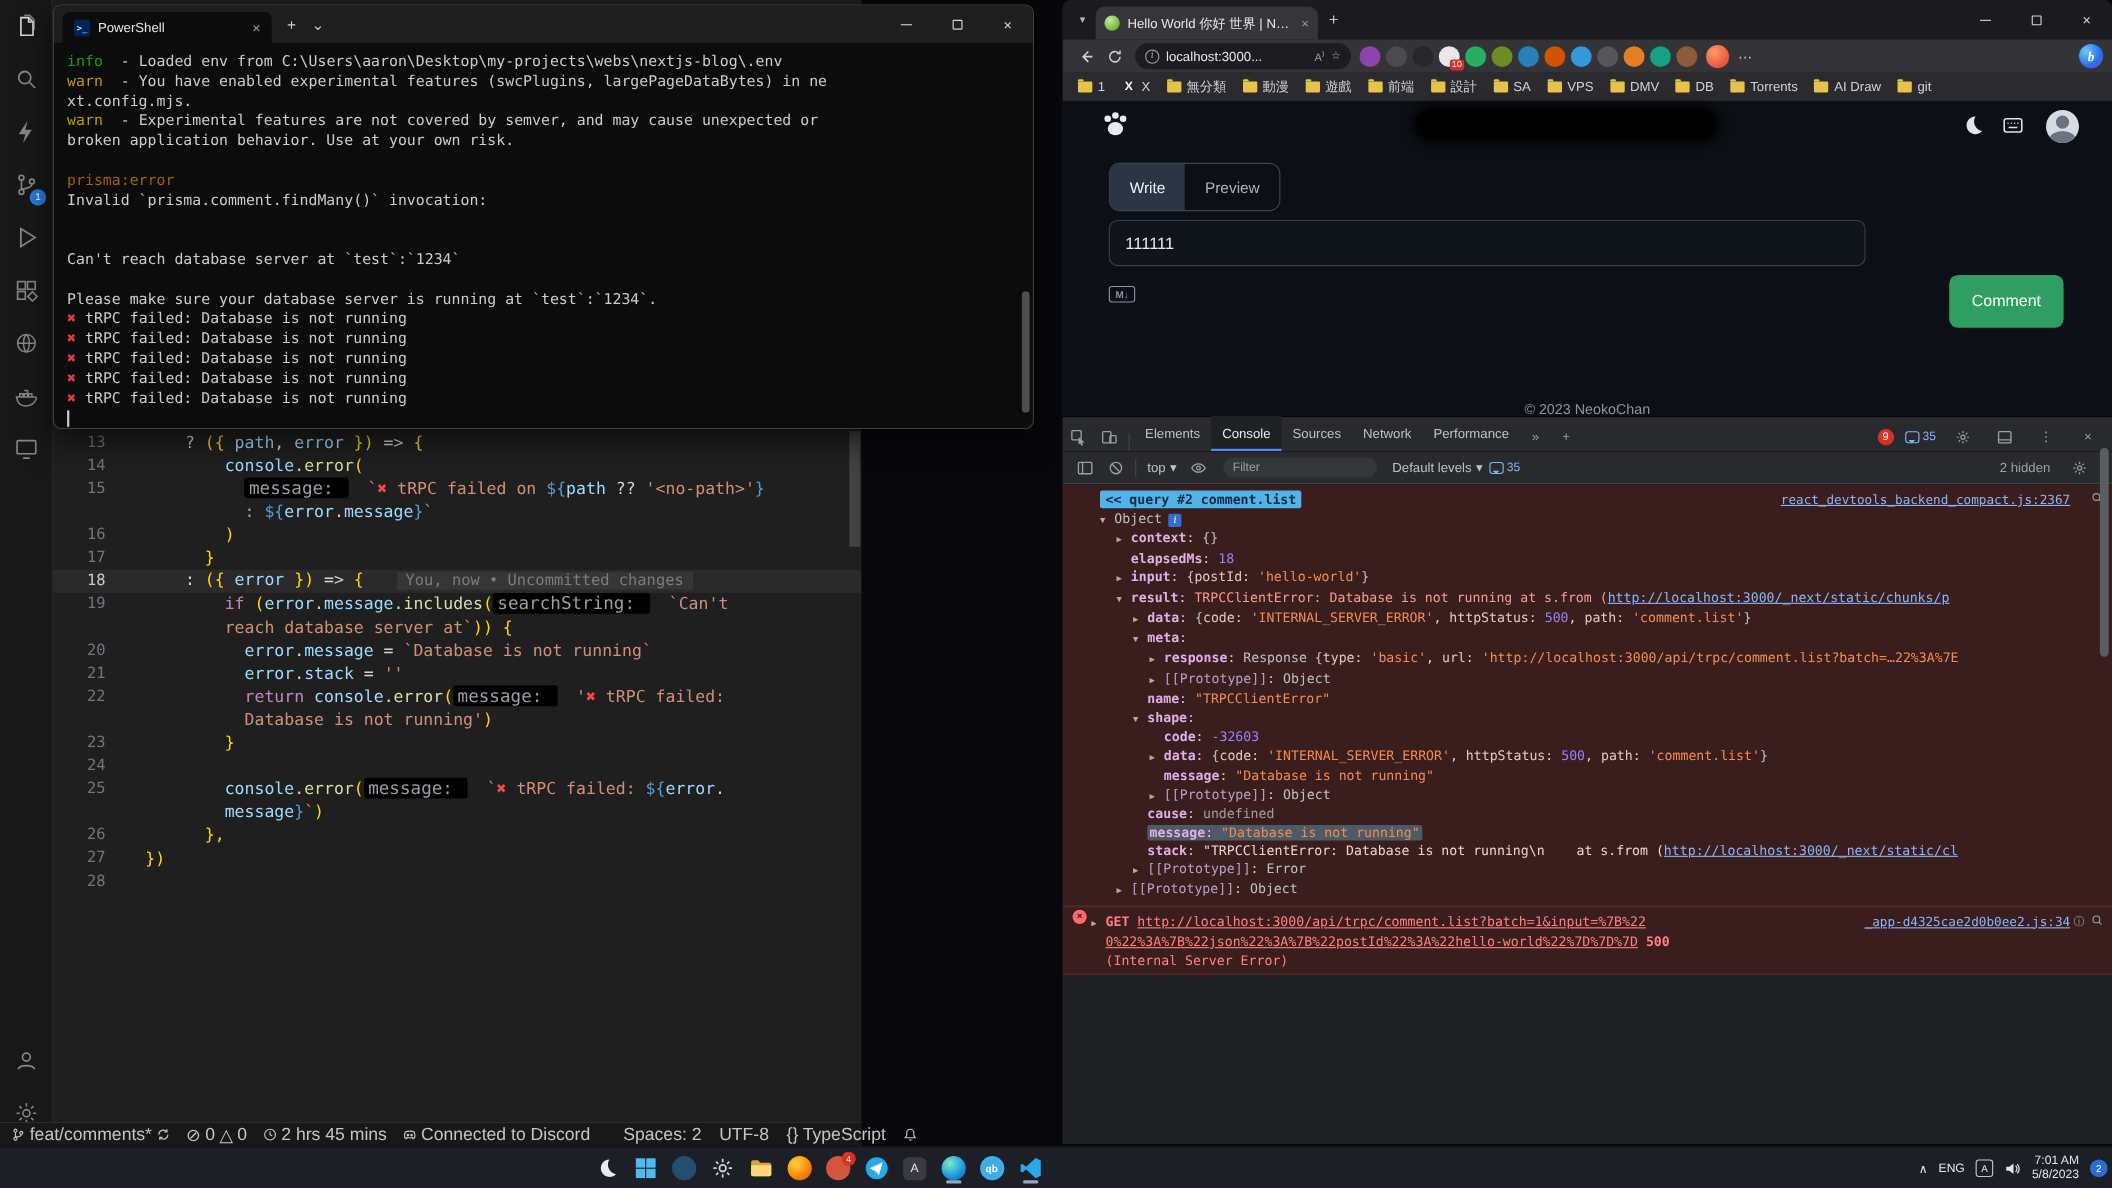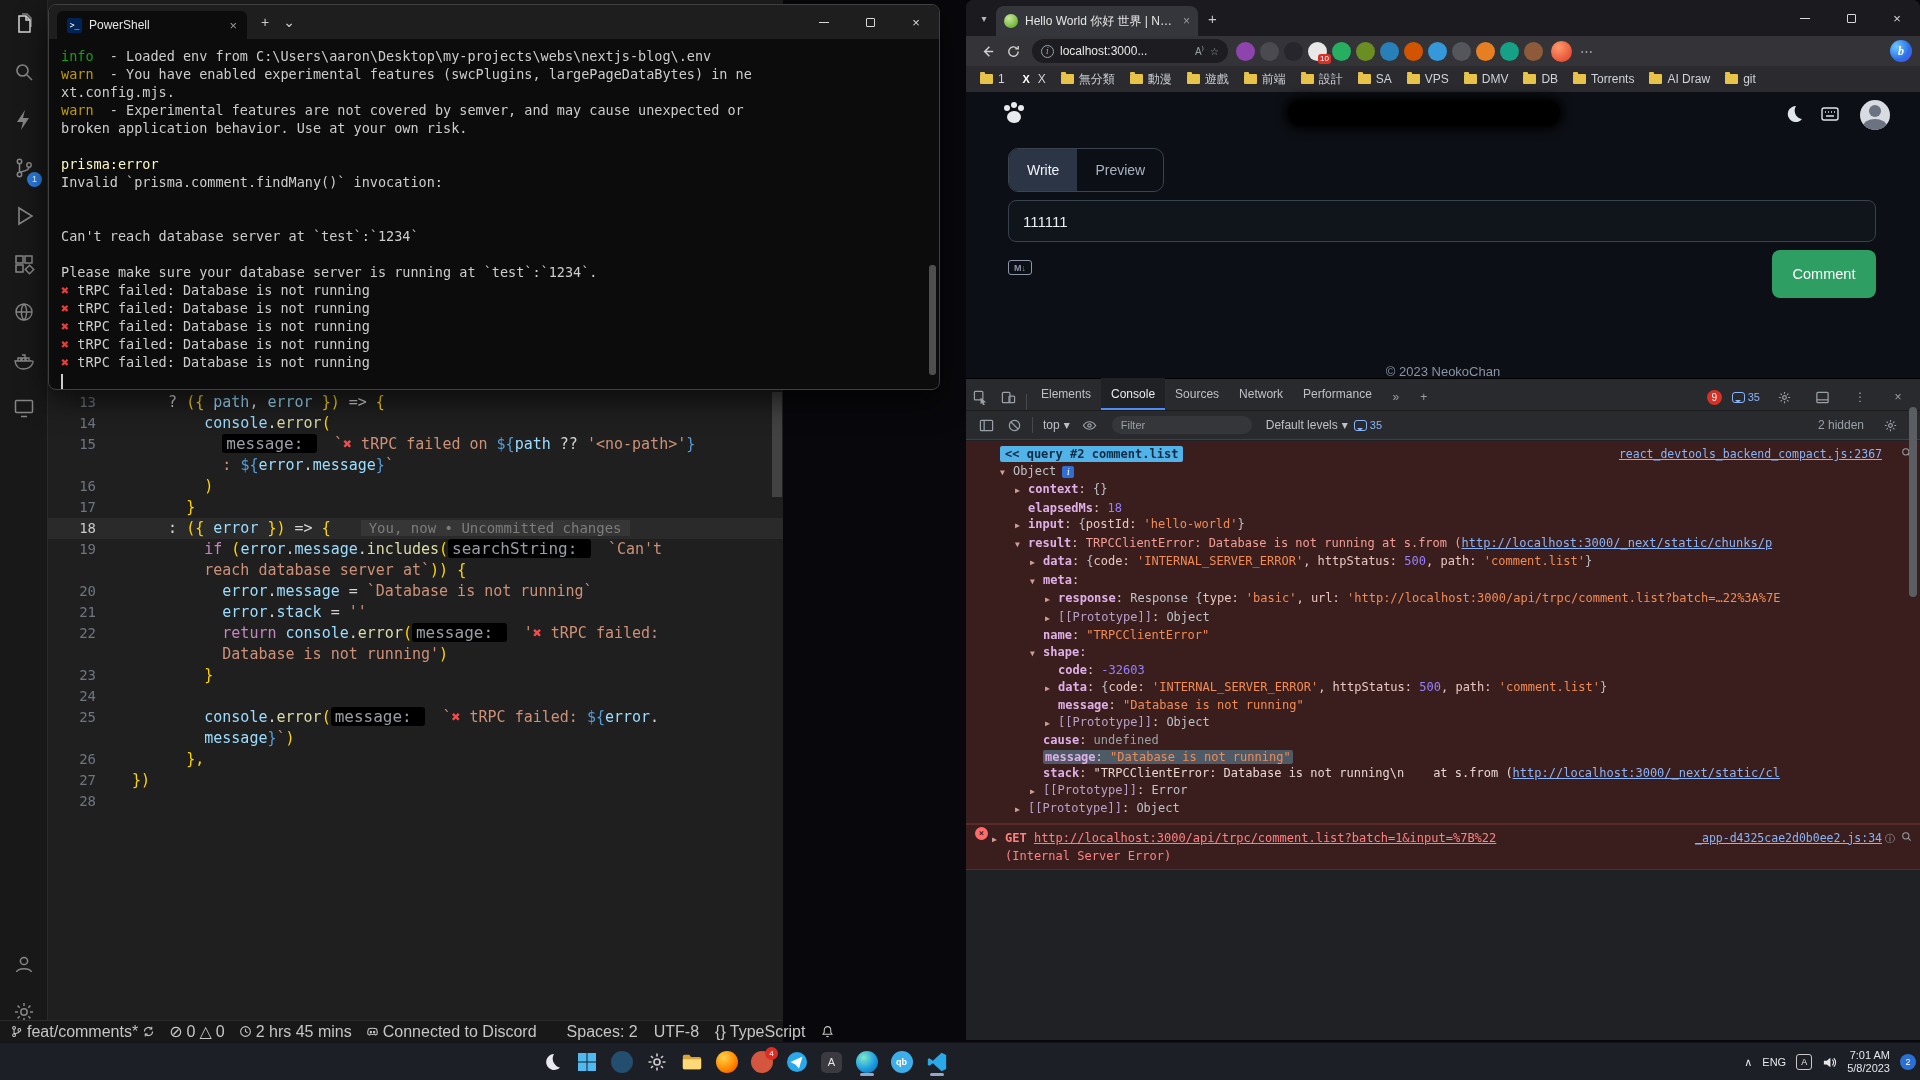--- a/index.html
+++ b/index.html
@@ -44,21 +44,21 @@
   .termtab { display:flex; align-items:center; gap:7px; background:#0c0c0c; height:28px; margin:6px 0 0 8px; border-radius:6px 6px 0 0; padding:0 10px; min-width:190px; color:#e6e6e6; font-size:12px; }
   .ps-ico { width:15px; height:15px; background:#012456; color:#fff; font-size:8px; display:flex; align-items:center; justify-content:center; border-radius:2px; font-family:"DejaVu Sans Mono",monospace; }
   .ttab-close { margin-left:auto; color:#9a9a9a; font-size:13px; }
   .term-btn { color:#cccccc; font-size:14px; margin-left:14px; }
   .term-controls { margin-left:auto; display:flex; height:34px; }
   .wctl { width:46px; height:34px; display:flex; align-items:center; justify-content:center; color:#d8d8d8; font-size:13px; }
   .wctl .min { width:10px; height:1px; background:#d8d8d8; }
   .wctl .max { width:9px; height:9px; border:1px solid #d8d8d8; border-radius:1px; }
   .termbody { padding:8px 12px; font-family:"DejaVu Sans Mono", monospace; font-size:13.5px; line-height:18px; white-space:pre; }
   .tl { height:18px; }
-  .tc-g{color:#13a10e} .tc-y{color:#c19c00} .tc-r{color:#fef9c3} .tc-w{color:#cccccc} .tc-x{color:#f03a3a;font-weight:bold}
+  .tc-g{color:#13a10e} .tc-y{color:#c19c00} .tc-r{color:#a16207} .tc-w{color:#cccccc} .tc-x{color:#f03a3a;font-weight:bold}
   .tcursor { display:inline-block; width:2px; height:15px; background:#cccccc; vertical-align:middle; }
   .term-scroll { position:absolute; right:3px; bottom:14px; width:7px; height:110px; background:#4f4f4f; border-radius:3px; }
 
   
   .browser { position:absolute; left:966px; top:0; width:954px; height:1040px; background:#202124; border-radius:8px 8px 0 0; overflow:hidden; }
   .tabstrip { height:36px; background:#1b1b1f; display:flex; align-items:center; }
   .tabsearch { width:24px; height:24px; margin-left:6px; color:#b8b8b8; display:flex; align-items:center; justify-content:center; font-size:10px; }
   .btab { display:flex; align-items:center; gap:7px; width:202px; height:30px; margin-top:6px; background:#35363b; border-radius:8px 8px 0 0; padding:0 8px; color:#e6e6e6; font-size:12px; }
   .btab-title { white-space:nowrap; overflow:hidden; text-overflow:ellipsis; flex:1; }
   .favicon { width:14px; height:14px; border-radius:50%; background:radial-gradient(circle at 35% 30%, #c8e89a, #7ec04a 60%, #568f2e); flex:none; }
@@ -86,21 +86,21 @@
   .page { position:absolute; left:0; top:92px; width:954px; height:286px; background:#0c0f15; }
   .paw { position:absolute; left:34px; top:8px; }
   .blurbar { position:absolute; left:322px; top:8px; width:272px; height:26px; background:#000; border-radius:14px; box-shadow:0 0 10px 4px rgba(0,0,0,.9); }
   .pg-ico { position:absolute; top:12px; color:#dfe3ea; }
   .pg-avatar { position:absolute; left:894px; top:8px; width:30px; height:30px; border-radius:50%; background:#d8dce2; overflow:hidden; }
   .pg-avatar:before { content:""; position:absolute; left:9px; top:5px; width:12px; height:12px; border-radius:50%; background:#6b7280; }
   .pg-avatar:after { content:""; position:absolute; left:3px; top:19px; width:24px; height:16px; border-radius:50%; background:#6b7280; }
   .seg { position:absolute; left:42px; top:56px; height:44px; border:1px solid #3b4350; border-radius:10px; display:flex; overflow:hidden; }
   .seg-btn { padding:0 18px; display:flex; align-items:center; font-size:14px; color:#aab2c0; }
   .seg-btn.on { background:#2c3546; color:#f0f3f8; }
-  .cmt-input { position:absolute; left:42px; top:108px; width:868px; height:42px; background:#10141b; border:1px solid #39404e; border-radius:8px; color:#e8ecf2; font-size:15px; padding:0 14px; font-family:"Liberation Sans", sans-serif; outline:none; }
+  .cmt-input { position:absolute; left:42px; top:108px; width:688px; height:42px; background:#10141b; border:1px solid #39404e; border-radius:8px; color:#e8ecf2; font-size:15px; padding:0 14px; font-family:"Liberation Sans", sans-serif; outline:none; }
   .md-ico { position:absolute; left:42px; top:168px; width:24px; height:15px; border:1px solid #8b95a5; border-radius:3px; color:#8b95a5; font-size:9px; display:flex; align-items:center; justify-content:center; font-weight:bold; }
   .cmt-btn { position:absolute; left:806px; top:158px; width:104px; height:48px; background:#2f9e62; border-radius:8px; color:#fff; font-size:14.5px; display:flex; align-items:center; justify-content:center; }
   .pg-footer { position:absolute; left:0; top:272px; width:100%; text-align:center; color:#8b94a3; font-size:13px; }
 
   
   .devtools { position:absolute; left:0; top:378px; width:954px; height:662px; background:#202124; border-top:1px solid #000; }
   .dt-tabs { height:32px; background:#292a2d; border-bottom:1px solid #1c1c1c; display:flex; align-items:flex-end; color:#9aa0a6; font-size:12px; }
   .dt-ico { width:28px; height:26px; display:flex; align-items:center; justify-content:center; color:#9aa0a6; }
   .dt-ico svg { width:15px; height:15px; }
   .dt-sep { width:1px; height:16px; background:#47484b; margin:0 4px; }
@@ -588,20 +588,21 @@
             <div class="drow" style="padding-left: 64px;"><span class="arrow"></span><span class="ck">stack</span><span class="cp">: </span><span class="cs2">"TRPCClientError: Database is not running\n    at s.from (</span><span class="cl">http://localhost:3000/_next/static/cl</span></div>
             <div class="drow" style="padding-left: 64px;"><span class="arrow">▶</span><span class="cproto">[[Prototype]]</span><span class="cp">: </span><span class="co">Error</span></div>
             <div class="drow" style="padding-left: 49px;"><span class="arrow">▶</span><span class="cproto">[[Prototype]]</span><span class="cp">: </span><span class="co">Object</span></div>
           </div>
           <div class="err-block net">
             <div class="neticon">×</div>
             <div class="drow" style="padding-left: 26px;"><span class="arrow">▶</span><span class="cerrb">GET </span><span class="cerrl">http://localhost:3000/api/trpc/comment.list?batch=1&amp;input=%7B%22</span><span class="src-link">_app-d4325cae2d0b0ee2.js:34</span><span class="row-tools"><span style="font-size:10px;">ⓘ</span><svg width="11" height="11" viewBox="0 0 16 16" fill="none" stroke="currentColor" stroke-width="1.5">
                   <circle cx="7" cy="7" r="4.5"></circle>
                   <path d="M10.5 10.5 14 14"></path>
                 </svg></span></div>
+            <div class="drow" style="padding-left: 26px;"><span class="arrow"></span><span class="cerrl">0%22%3A%7B%22json%22%3A%7B%22postId%22%3A%22hello-world%22%7D%7D%7D</span><span class="cerrb"> 500</span></div>
             <div class="drow" style="padding-left: 26px;"><span class="arrow"></span><span class="cerr">(Internal Server Error)</span></div>
           </div>
         </div>
       <div class="dt-scroll"></div>
     </div>
   </div>
 
   <div class="taskbar">
     <div class="tb-apps" id="tb-apps">
         <div class="tapp">

